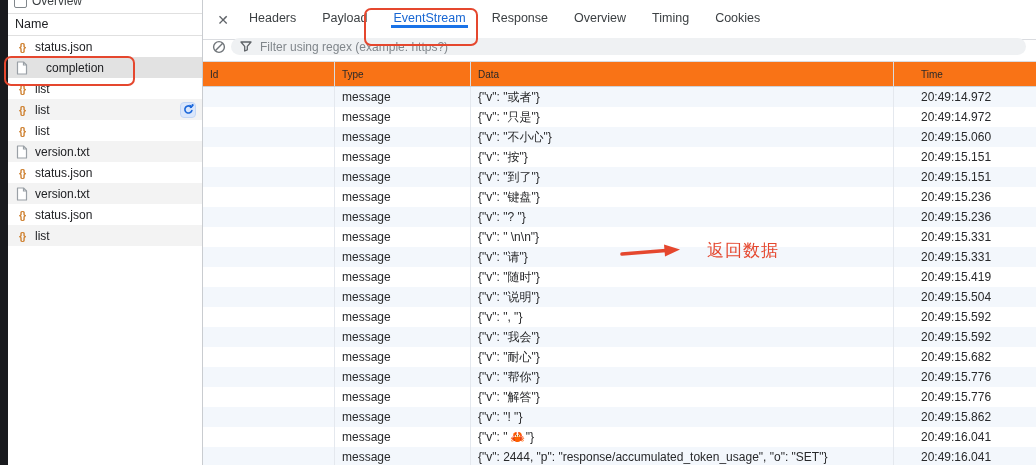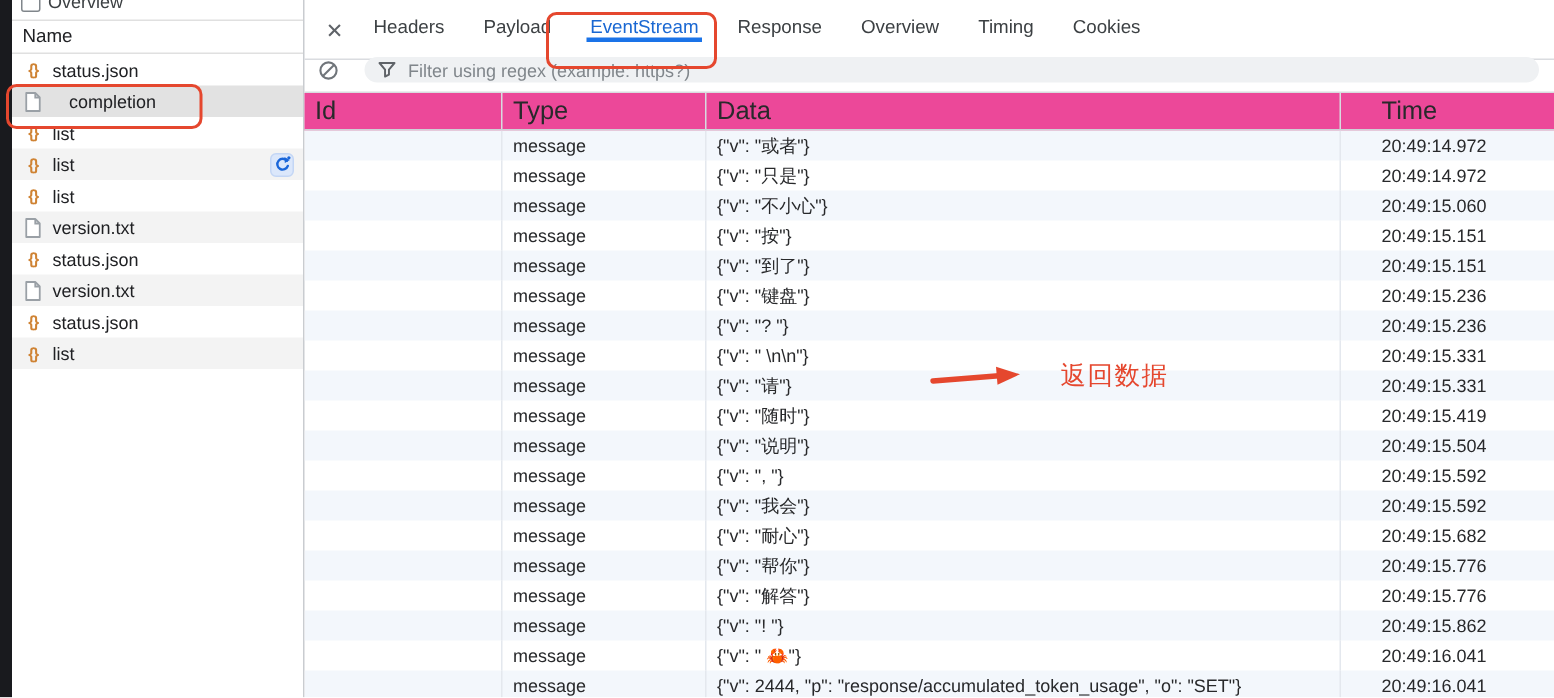--- a/index.html
+++ b/index.html
@@ -30,30 +30,30 @@
     background:#fff;box-sizing:border-box;display:flex;flex-direction:column;}
   .tabbar{height:40px;display:flex;align-items:center;border-bottom:1px solid #dadce0;
     padding-left:10px;box-sizing:border-box;}
   .tab-close{width:20px;height:20px;display:flex;align-items:center;justify-content:center;
     margin-right:14px;color:#5f6368;font-size:14px;cursor:pointer;}
   .tabs{display:flex;align-items:center;height:100%;gap:22px;}
   .tab{display:flex;align-items:center;font-size:12.5px;color:#3c4043;padding:0 2px;
     border-bottom:3px solid transparent;box-sizing:border-box;cursor:pointer;}
   .tab.active{color:#1967d2;border-bottom-color:#1a73e8;font-weight:500;}
   .toolbar{height:22px;display:flex;align-items:center;border-bottom:1px solid #dadce0;
-    padding:0 10px 8px 8px;gap:16px;box-sizing:border-box;}
+    padding:0 10px 8px 8px;gap:4px;box-sizing:border-box;}
   .clear-btn{display:flex;align-items:center;justify-content:center;width:16px;height:16px;cursor:pointer;}
   .filter-pill{flex:1;height:17px;background:#eff1f3;border-radius:9px;display:flex;
     align-items:center;gap:6px;padding:0 9px;}
   .filter-pill input{border:none;background:transparent;outline:none;flex:1;font-size:12px;
     font-family:"Liberation Sans",sans-serif;color:#202124;}
   .filter-pill input::placeholder{color:#80868b;}
   
   .g-header{height:24px;display:flex;align-items:flex-start;border-bottom:1px solid #cdd1d6;
-    background:#ec4899;font-size:17px;color:#28292b;}
+    background:#f97316;font-size:10px;color:#28292b;}
   .g-header .cell{height:100%;display:flex;align-items:center;box-sizing:border-box;}
   .g-body{flex:1;overflow:hidden;}
   .g-row{height:20px;display:flex;align-items:center;font-size:12px;color:#28292b;cursor:default;}
   .g-row:nth-child(odd){background:#f3f7fc;}
   .cell{box-sizing:border-box;padding-left:7px;white-space:nowrap;overflow:hidden;}
   .c-id{width:132px;border-right:1px solid #e4e8ee;height:100%;display:flex;align-items:center;}
   .c-type{width:136px;border-right:1px solid #e4e8ee;height:100%;display:flex;align-items:center;}
   .c-data{flex:1;border-right:1px solid #e4e8ee;height:100%;display:flex;align-items:center;}
   .c-time{width:122px;height:100%;display:flex;align-items:center;margin-left:20px;}
   .g-header .c-id,.g-header .c-type,.g-header .c-data{border-right:1px solid #d7dbe0;}

